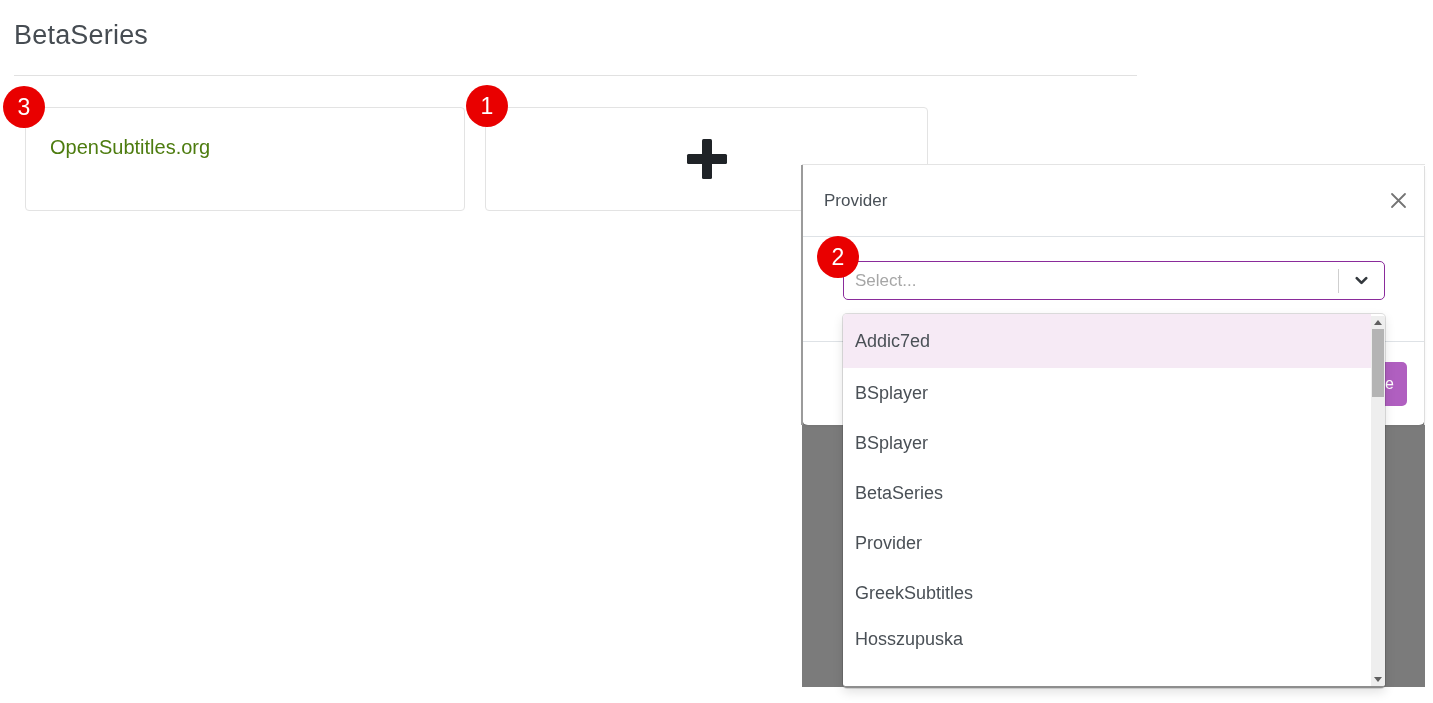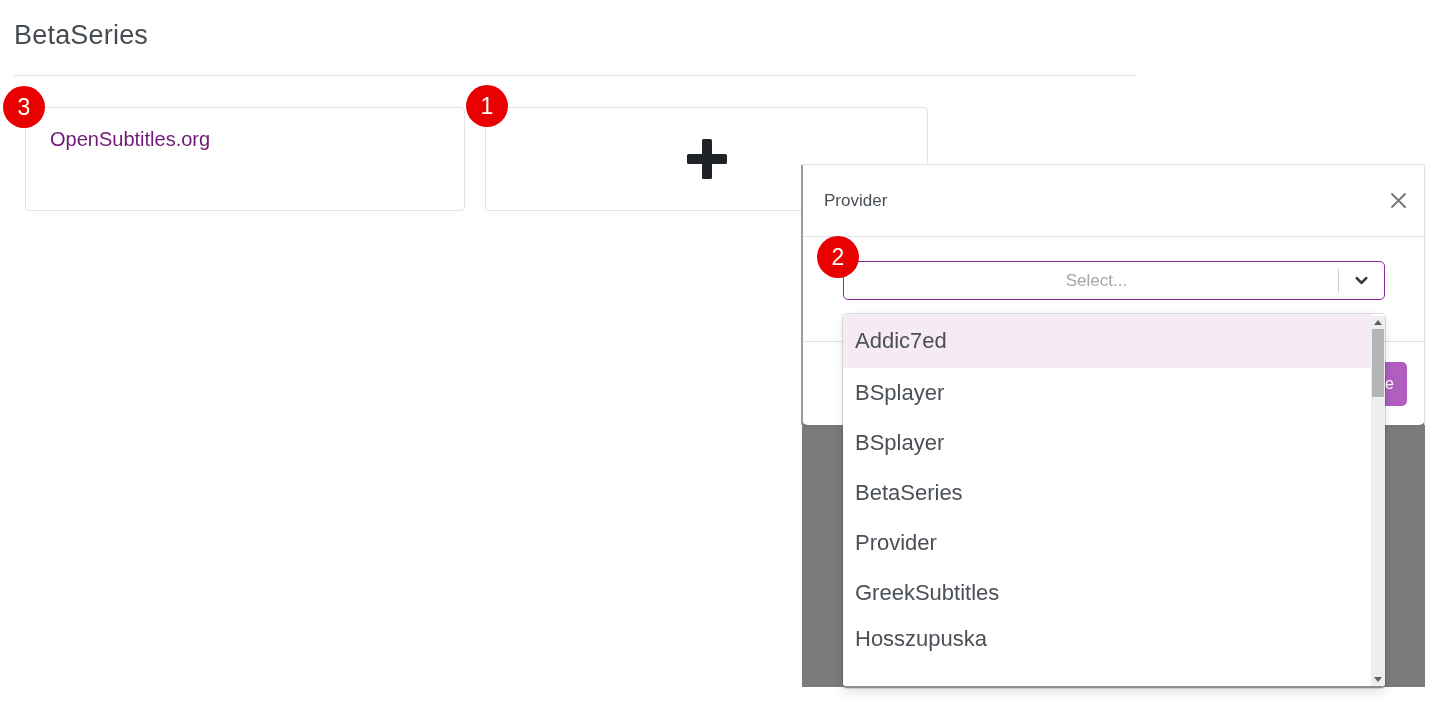--- a/index.html
+++ b/index.html
@@ -11,21 +11,21 @@
   .abs{position:absolute;}
 
   
   .page-title{left:14px;top:20px;font-size:27px;color:#464c52;letter-spacing:.2px;}
   .title-divider{left:14px;top:75px;width:1123px;height:1px;background:#e1e1e1;}
 
   .provider-card{
     left:25px;top:107px;width:440px;height:104px;border:1px solid #e3e3e3;
     border-radius:4px;box-sizing:border-box;background:#fff;cursor:pointer;
   }
-  .provider-card-name{position:absolute;left:24px;top:20px;font-size:20px;color:#701a75;}
+  .provider-card-name{position:absolute;left:24px;top:28px;font-size:20px;color:#4d7c0f;}
 
   .add-card{
     left:485px;top:107px;width:443px;height:104px;border:1px solid #e3e3e3;
     border-radius:4px;box-sizing:border-box;background:#fff;cursor:pointer;
     display:flex;align-items:center;justify-content:center;
   }
   .plus-icon{position:relative;width:40px;height:40px;}
   .plus-icon span{position:absolute;background:#1f2327;border-radius:1.5px;}
   .plus-icon .h{left:0;top:15px;width:40px;height:10px;}
   .plus-icon .v{left:15px;top:0;width:10px;height:40px;}
@@ -42,21 +42,21 @@
   }
   .modal-title{position:absolute;left:22px;top:26px;font-size:17px;color:#495057;}
   .modal-close{position:absolute;right:17px;top:25px;width:20px;height:20px;cursor:pointer;
     display:flex;align-items:center;justify-content:center;}
   .modal-header-divider{position:absolute;left:0;top:71px;width:623px;height:1px;background:#dee2e6;}
   .modal-footer-divider{position:absolute;left:0;top:176px;width:623px;height:1px;background:#dee2e6;}
 
   .select-control{
     position:absolute;left:41px;top:96px;width:542px;height:39px;box-sizing:border-box;
     border:1.5px solid var(--accent-purple,#8a2b9b);border-radius:5px;background:#fff;
-    display:flex;align-items:center;cursor:pointer;text-align:center;
+    display:flex;align-items:center;cursor:pointer;
   }
   .select-placeholder{flex:1;margin-left:11px;font-size:17px;color:#a6a6a6;}
   .select-separator{width:1px;height:24px;background:#cfcfcf;}
   .select-chevron{width:45px;display:flex;align-items:center;justify-content:center;}
 
   .save-button{
     position:absolute;left:518px;top:197px;width:87px;height:44px;border:none;
     background:var(--button-purple,#b05fc0);border-radius:5px;color:#fff;font-size:16px;
     font-family:"Liberation Sans",sans-serif;display:flex;align-items:center;
     justify-content:flex-end;padding:0 13px 0 0;box-sizing:border-box;cursor:pointer;
@@ -67,21 +67,21 @@
 
   
   .listbox{
     left:843px;top:314px;width:542px;height:374px;background:#fff;border-radius:4px;
     box-sizing:border-box;border-bottom:2px solid #8e8e8e;overflow:hidden;z-index:20;
     box-shadow:0 0 0 1px rgba(0,0,0,.12), 0 4px 11px rgba(0,0,0,.12);
   }
   .options{position:absolute;left:0;top:0;right:14px;bottom:0;}
   .option{
     height:50px;display:flex;align-items:center;padding-left:12px;
-    font-size:22px;color:#4a5056;cursor:pointer;text-align:right;
+    font-size:18px;color:#4a5056;cursor:pointer;text-align:right;
   }
   .option.highlighted{background:var(--highlight-pink,#f6eaf5);height:54px;}
   .option.clipped{margin-top:-4px;}
 
   
   .scrollbar{position:absolute;right:0;top:2px;width:14px;height:370px;background:#eeeeee;}
   .sb-btn{position:absolute;left:0;width:14px;height:13px;display:flex;align-items:center;justify-content:center;cursor:pointer;}
   .sb-btn.up{top:0;}
   .sb-btn.down{bottom:0;}
   .tri-up{width:0;height:0;border-left:4px solid transparent;border-right:4px solid transparent;border-bottom:5px solid #5f5f5f;}

